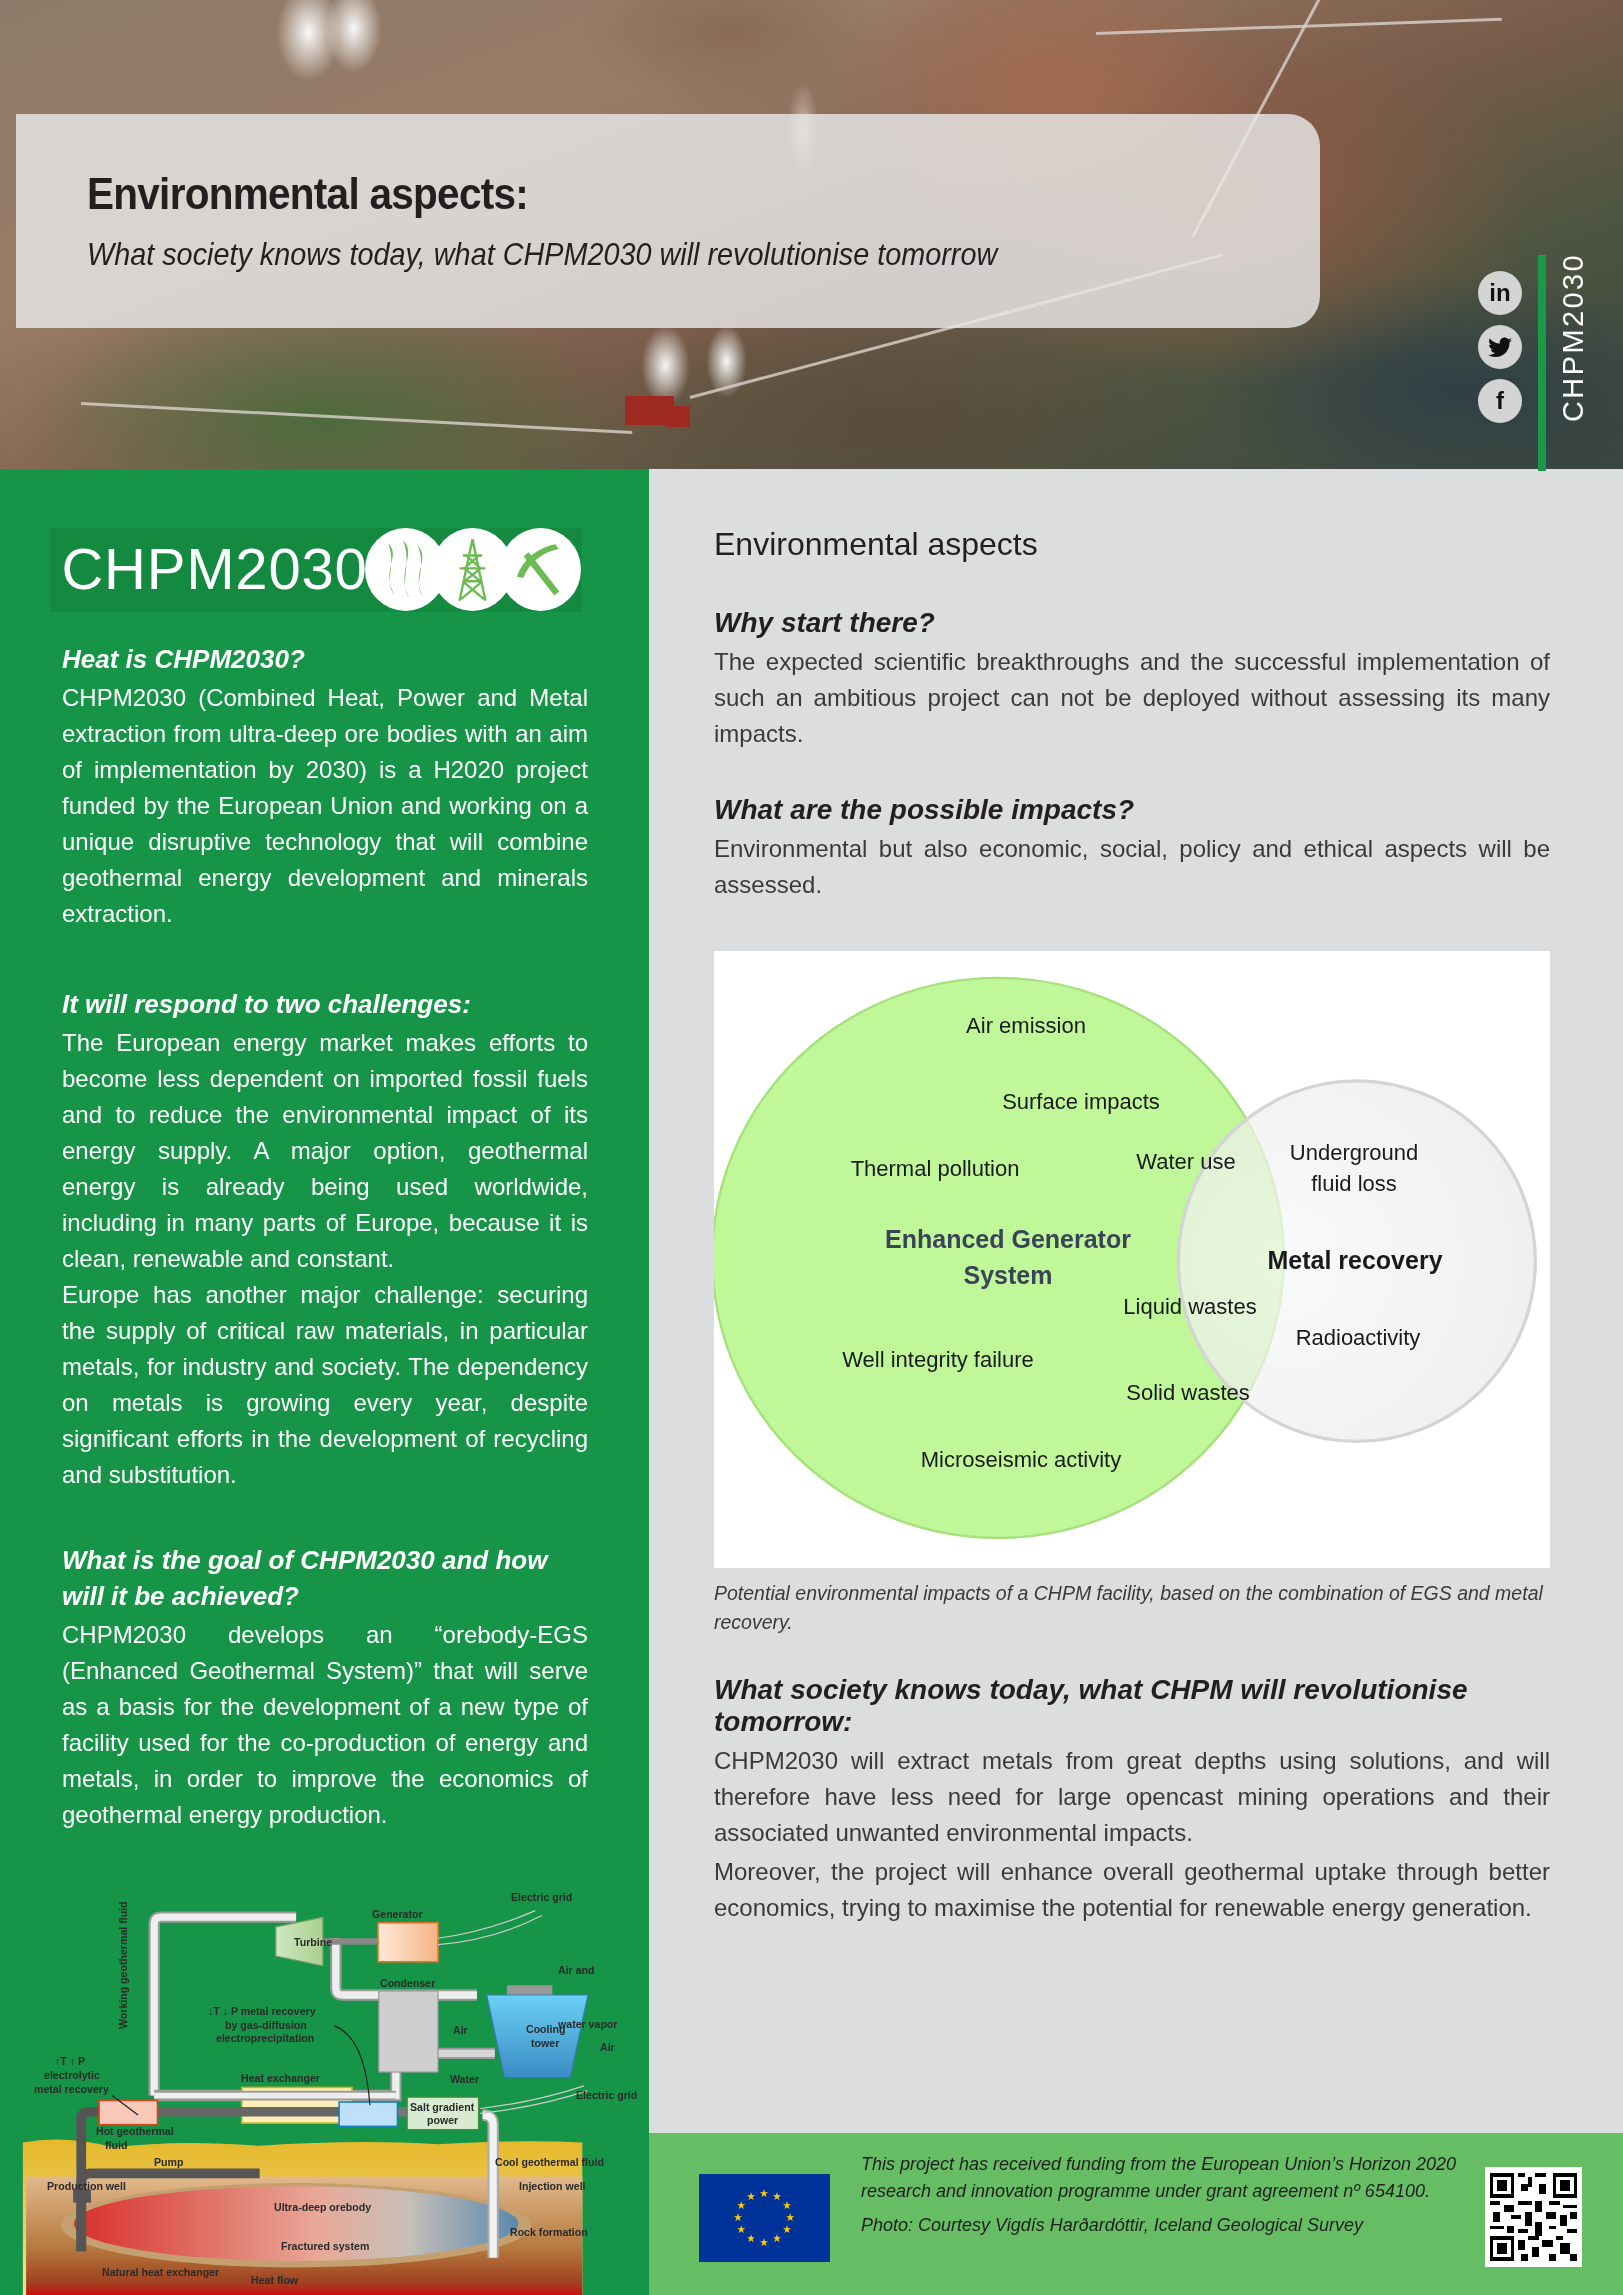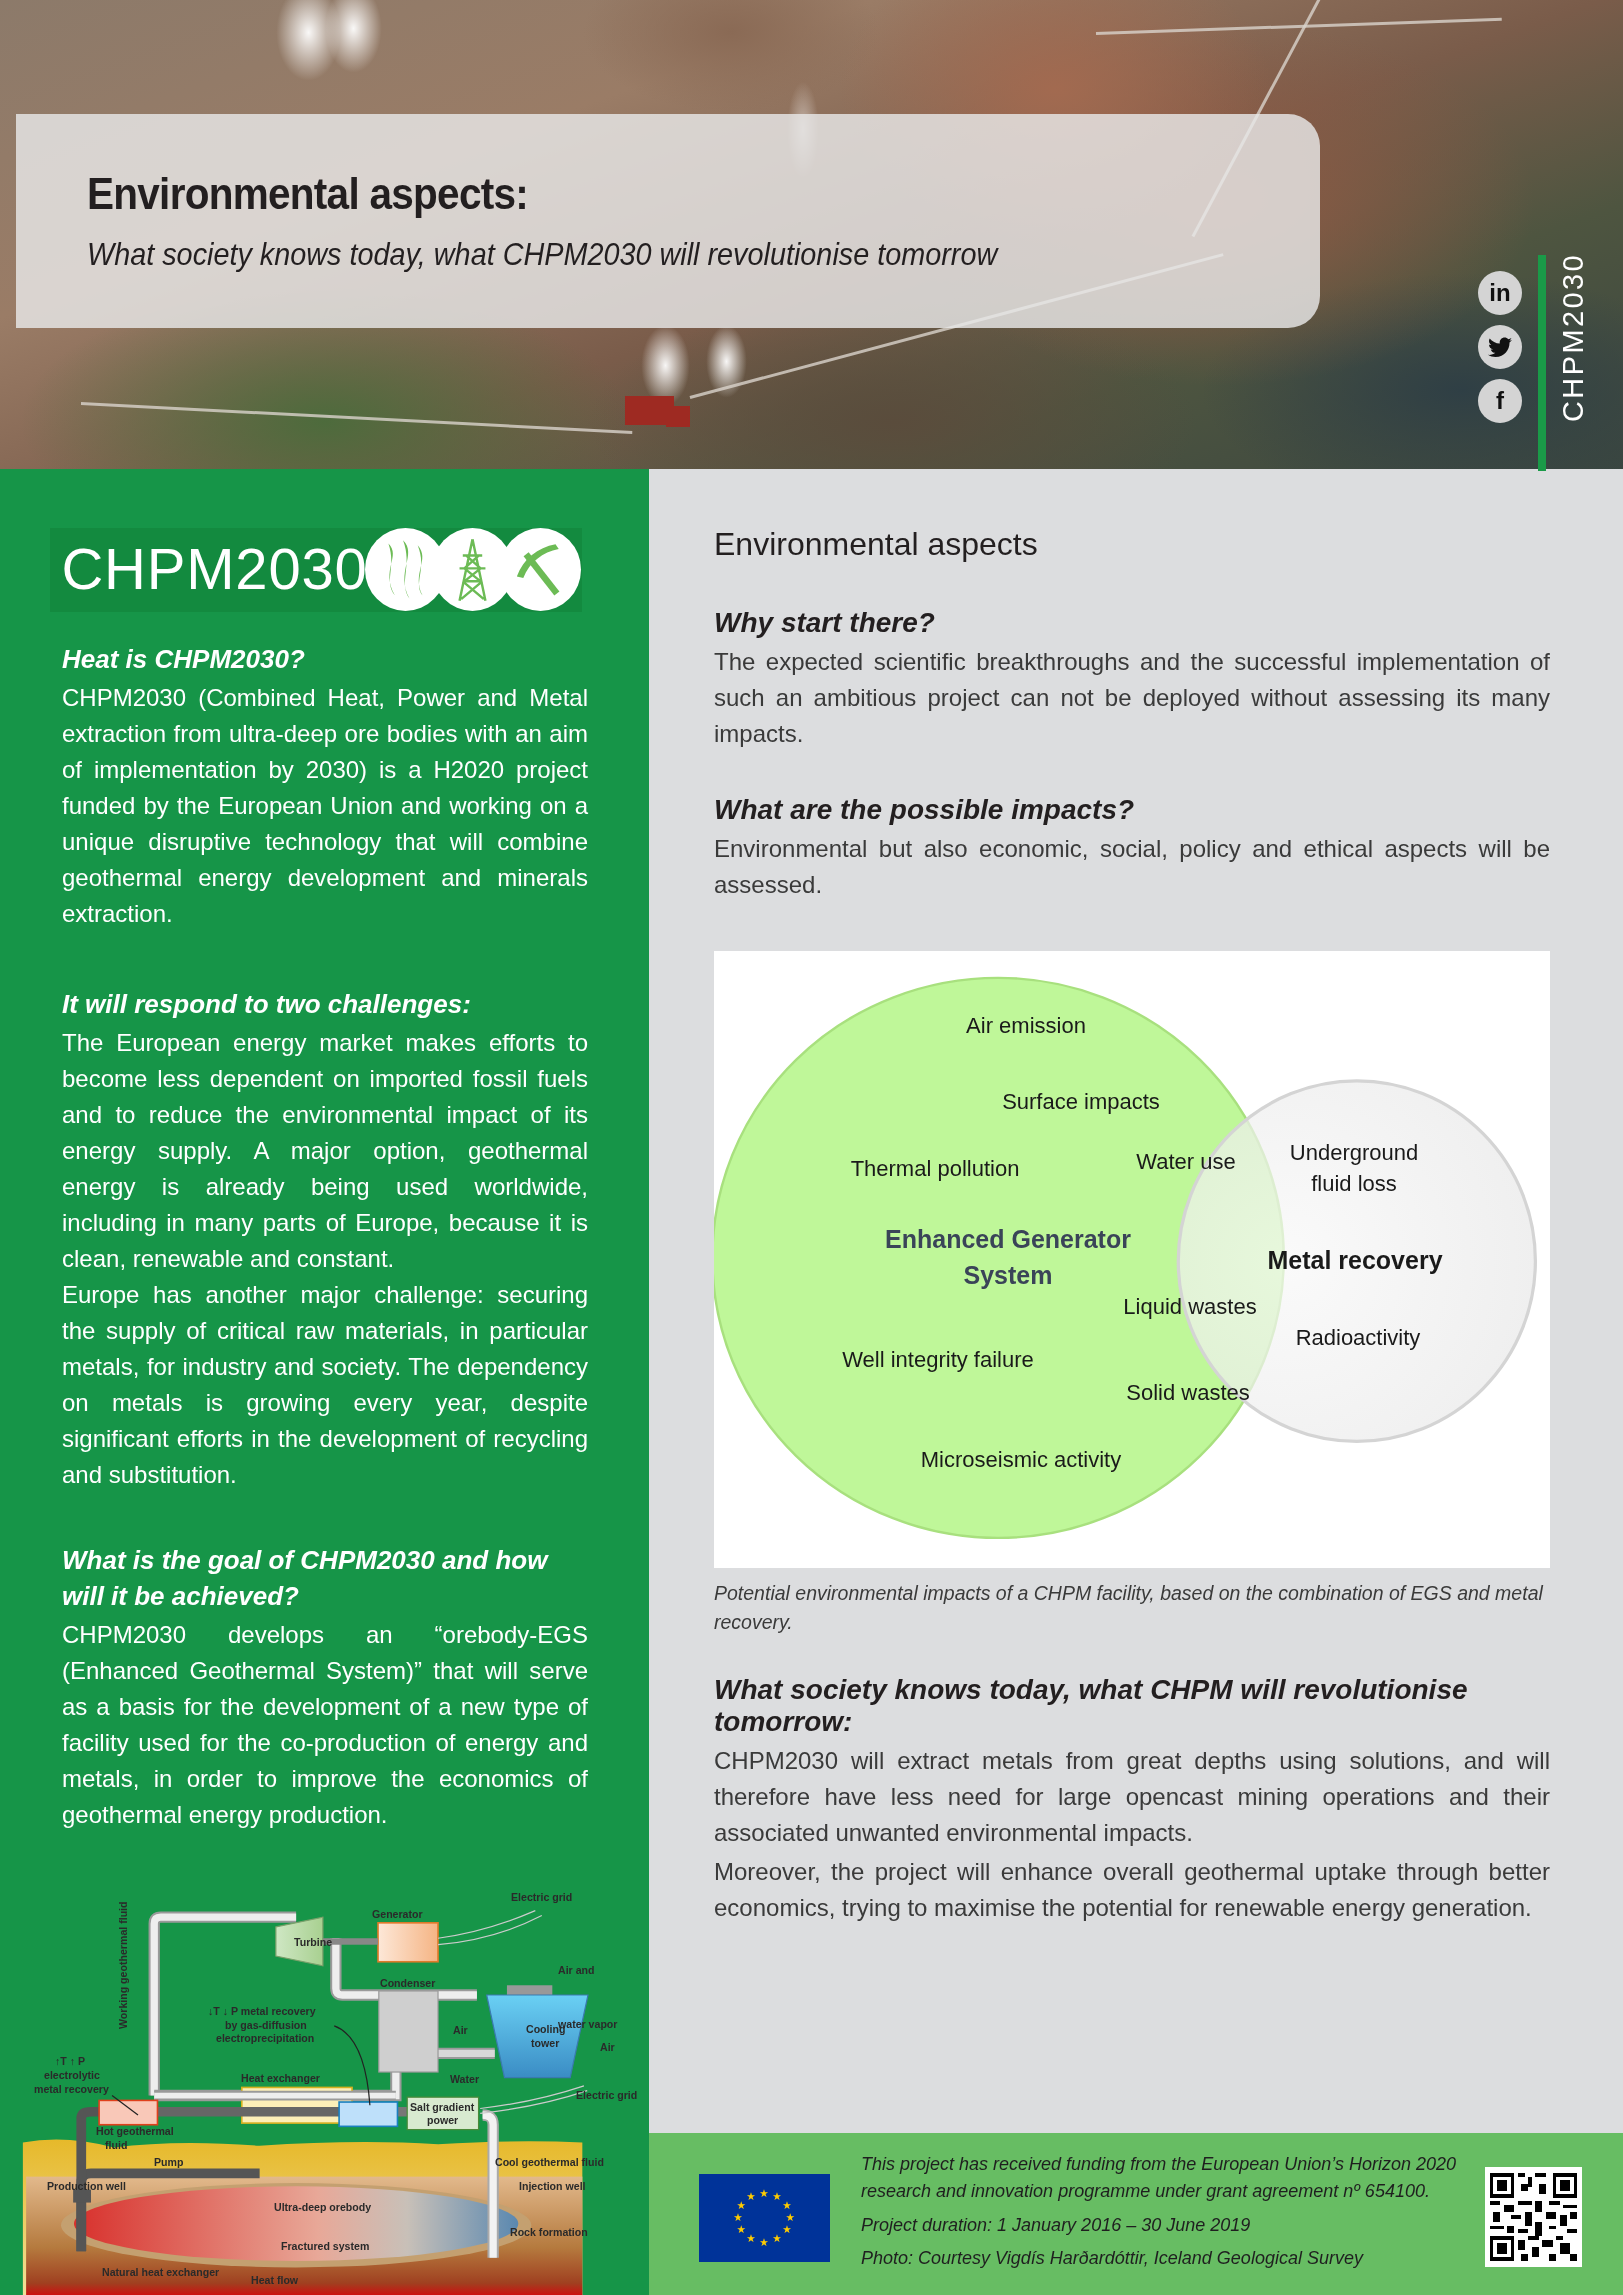--- a/index.html
+++ b/index.html
@@ -314,21 +314,20 @@
       <text x="52" y="73">★</text>
         <text x="48" y="58">★</text>
         <text x="52" y="43">★</text>
         <text x="64" y="32">★</text>
     </g>
   </svg>
 </div>
 <div class="funding">
   <div style="margin-bottom:0">This project has received funding from the European Union’s Horizon 2020</div>
   <div>research and innovation programme under grant agreement nº 654100.</div>
-  <div>Project duration: 1 January 2016 – 30 June 2019</div>
   <div>Photo: Courtesy Vigdís Harðardóttir, Iceland Geological Survey</div>
 </div>
 <div class="qr">
   <svg width="97" height="100" viewBox="0 0 25 25" shape-rendering="crispEdges" style="padding:4.9px;box-sizing:border-box;">
     <g fill="#000">
       <rect x="0" y="0" width="7" height="7"></rect>
         <rect x="1" y="1" width="5" height="5" fill="#fff"></rect>
         <rect x="2" y="2" width="3" height="3"></rect>
       <rect x="18" y="0" width="7" height="7"></rect>
         <rect x="19" y="1" width="5" height="5" fill="#fff"></rect>

